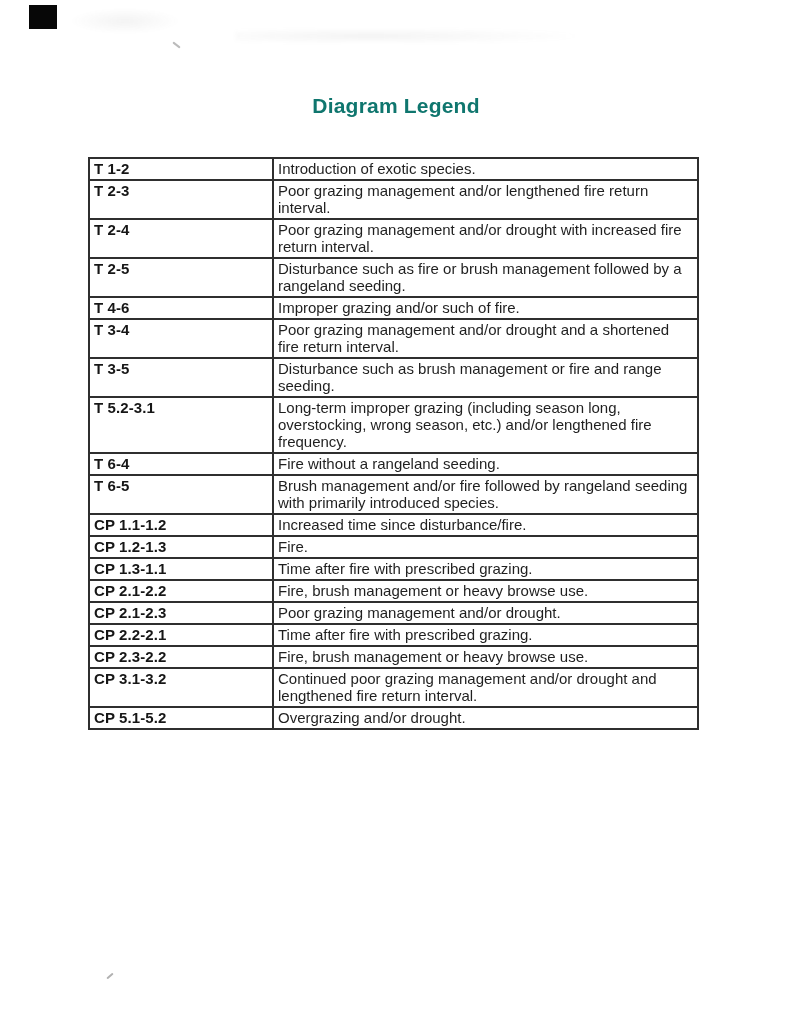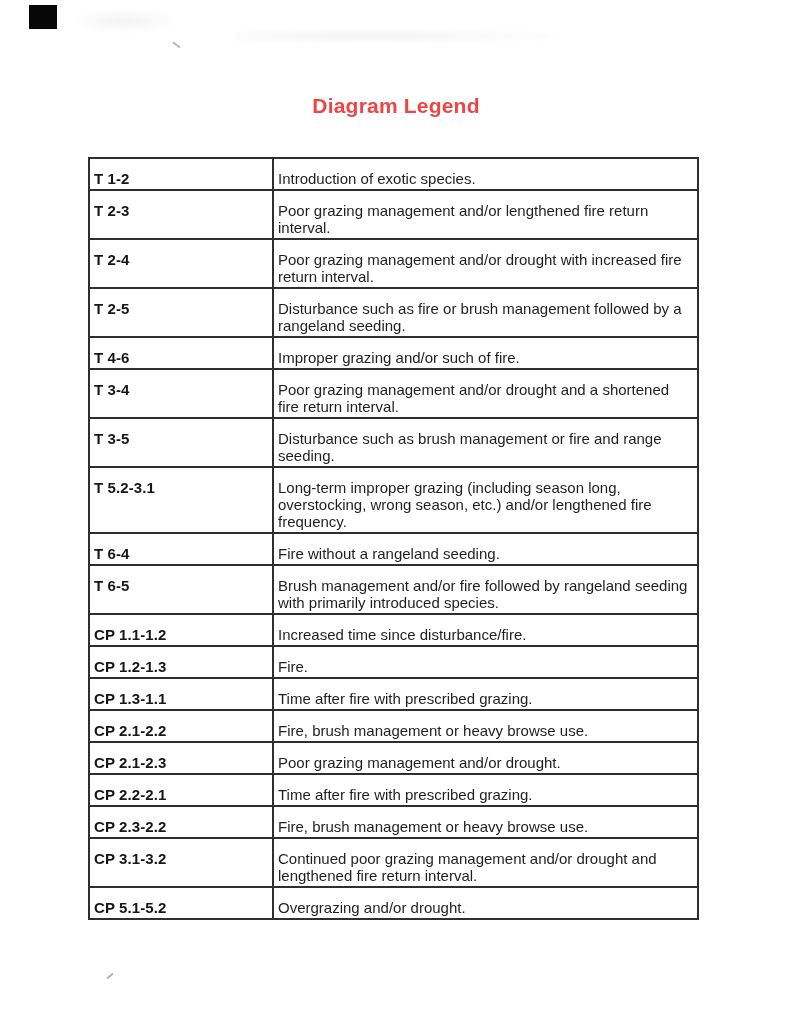--- a/index.html
+++ b/index.html
@@ -46,38 +46,38 @@
   }
   .page-title {
     position: absolute;
     left: 0; top: 94px;
     width: 792px;
     margin: 0;
     text-align: center;
     font-size: 21px;
     font-weight: 700;
     letter-spacing: 0.2px;
-    color: #ef4444;
+    color: #0f766e;
   }
   table.legend {
     position: absolute;
     left: 88px; top: 157px;
     width: 609px;
     border-collapse: collapse;
     table-layout: fixed;
     background: #ffffff;
   }
   table.legend col.c1 { width: 184px; }
   table.legend col.c2 { width: 425px; }
   table.legend td {
     border: 2px solid #2f2f2f;
     vertical-align: top;
     font-size: 15px;
     line-height: 17px;
-    padding: 11px 6px 2px 4px;
+    padding: 1px 6px 2px 4px;
     color: #1f1f1f;
   }
   table.legend td.code {
     font-weight: 700;
     font-size: 15px;
     letter-spacing: 0.1px;
     color: #161616;
   }
 </style>
 </head>

